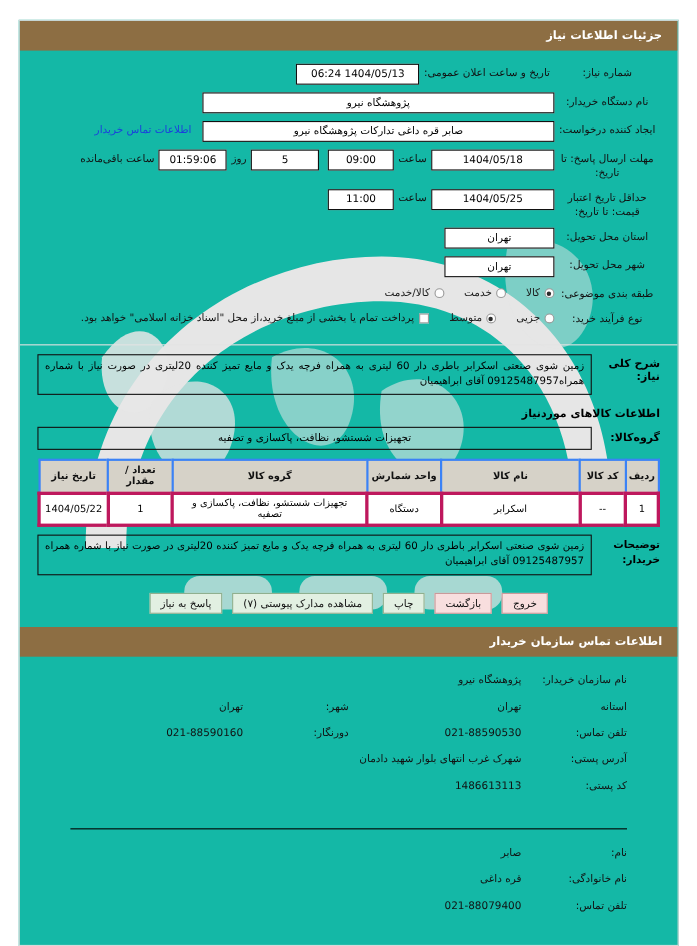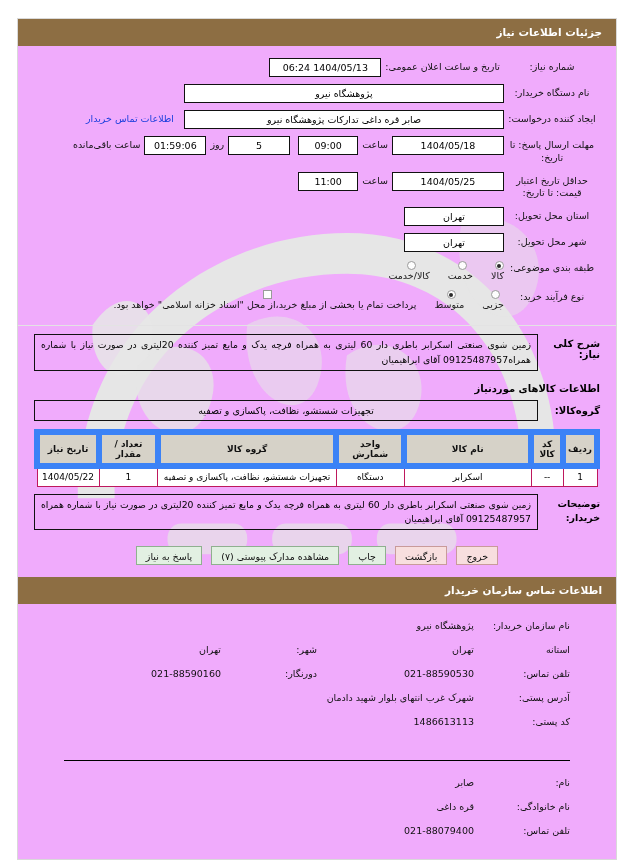--- a/index.html
+++ b/index.html
@@ -10,21 +10,21 @@
     font-family: "DejaVu Sans", "Liberation Sans", sans-serif;
   }
   body {
     display: flex;
     justify-content: center;
     padding-top: 18px;
   }
   .page {
     position: relative;
     width: 600px;
-    background: #f0abfc;
+    background: #14b8a6;
     border: 1px solid #d9d9d9;
     overflow: hidden;
   }
   
   .watermark {
     position: absolute;
     inset: 0;
     pointer-events: none;
     z-index: 0;
     opacity: 1;
@@ -96,21 +96,21 @@
     font-size: 9.5px;
     padding-top: 3px;
     margin-right: 10px;
     white-space: nowrap;
     cursor: pointer;
     text-decoration: none;
   }
 
   
   .radio-grp { display: flex; align-items: center; padding-top: 2px; flex-wrap: wrap; }
-  .radio-item { display: flex; align-items: center; margin-left: 18px; font-size: 9.5px; flex-direction: column; }
+  .radio-item { display: flex; align-items: center; margin-left: 18px; font-size: 9.5px; }
   .radio {
     width: 9px; height: 9px; border-radius: 50%;
     border: 1px solid #9a9a9a;
     background: #fdfdfd;
     margin-left: 4px;
     position: relative;
     flex: 0 0 9px;
   }
   .radio.on::after {
     content: "";
@@ -171,37 +171,37 @@
 
   
   .tbl-wrap { padding: 0 16px; }
   table.goods {
     width: 100%;
     border-collapse: collapse;
     font-size: 9px;
   }
   table.goods th {
     background: #d6d2c8;
-    border: 6px solid #3b82f6;
+    border: 2px solid #3b82f6;
     font-weight: bold;
     color: #111;
     padding: 4px 2px;
     text-align: center;
     height: 19px;
   }
   table.goods td {
-    border: 1px solid #be185d;
+    border: 3px solid #be185d;
     background: #ffffff;
     padding: 3px 4px;
     text-align: center;
     color: #000;
     height: 20px;
   }
   .c-radif { width: 26px; }
-  .c-code  { width: 32px; }
+  .c-code  { width: 42px; }
   .c-name  { width: 128px; }
   .c-unit  { width: 68px; }
   .c-group { width: 180px; }
   .c-qty   { width: 59px; }
   .c-date  { width: 62px; }
 
   
   .toozrow {
     display: flex; align-items: flex-start;
     padding: 7px 16px 6px 16px;

